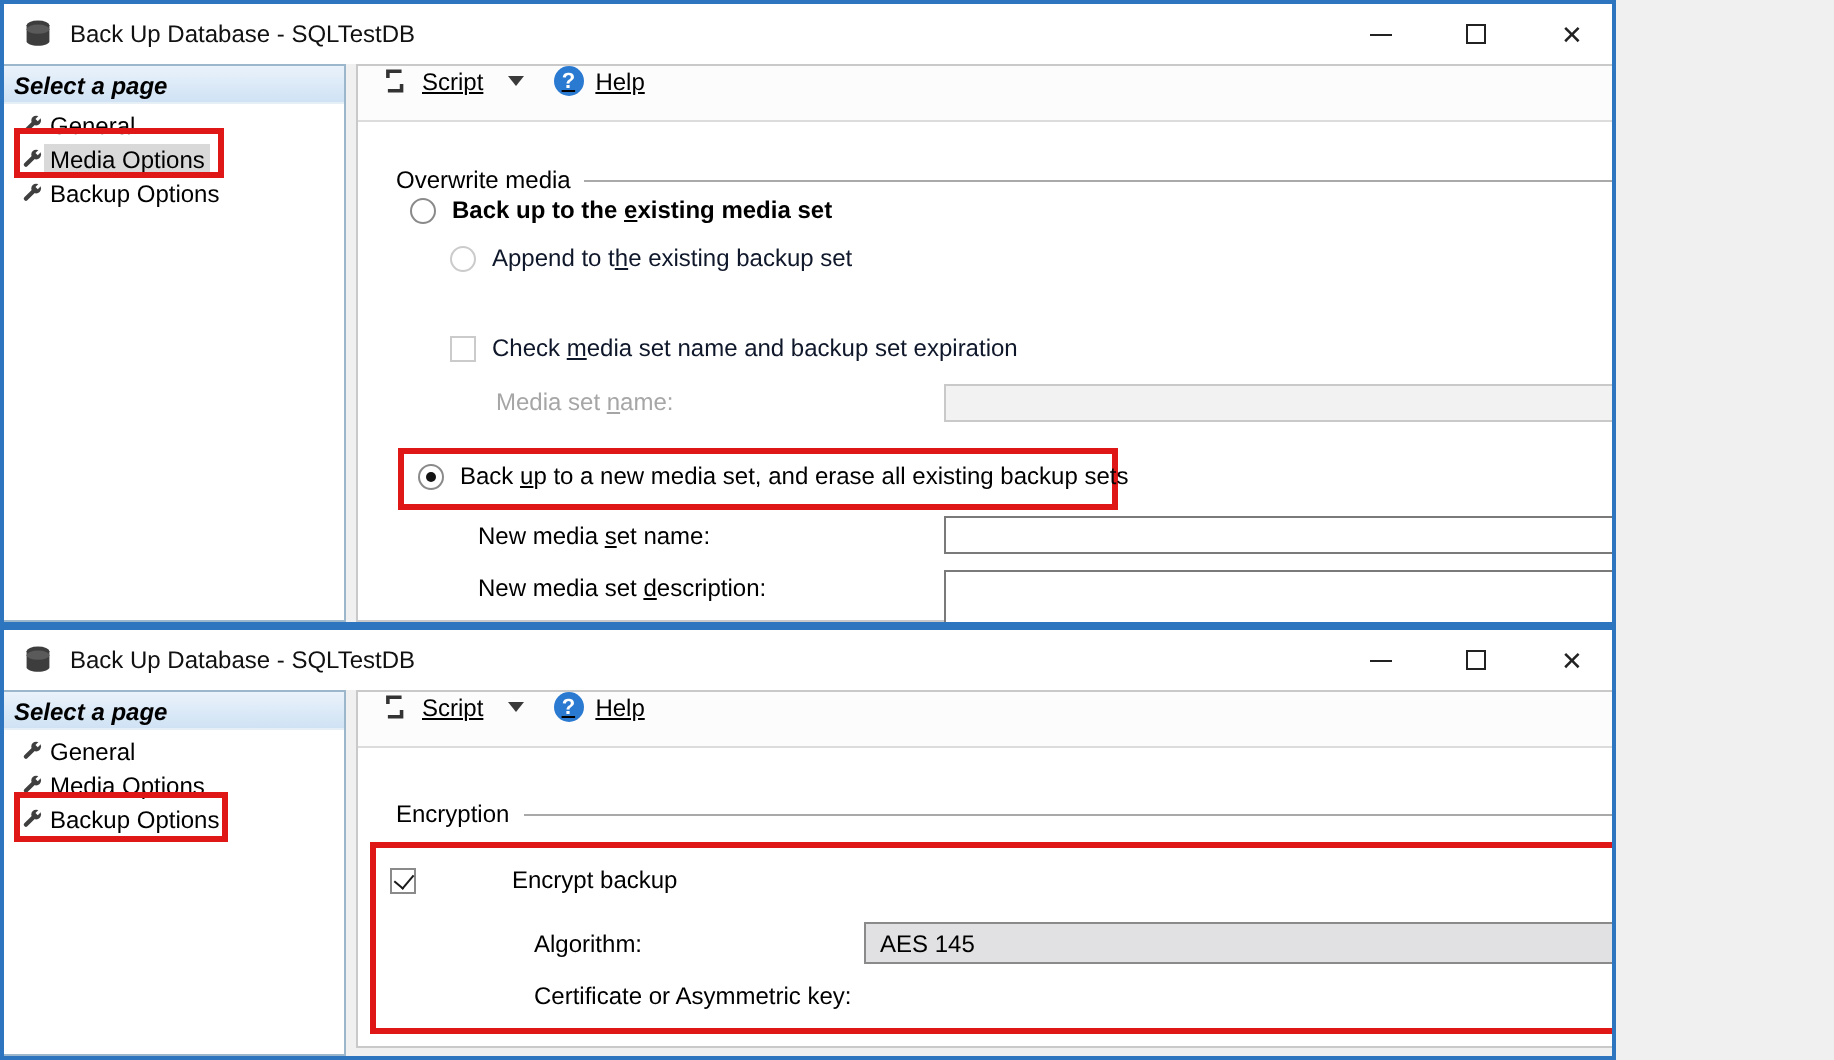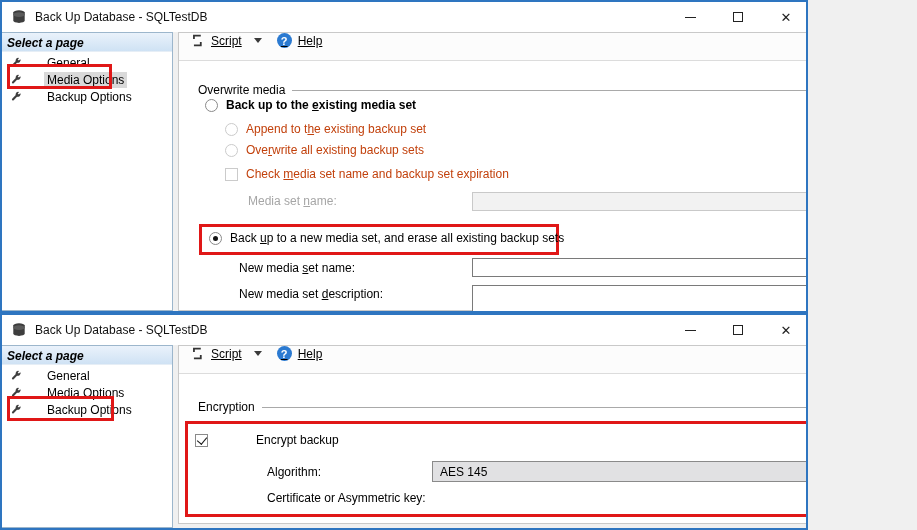--- a/index.html
+++ b/index.html
@@ -17,21 +17,21 @@
   .controls { position:absolute; right:14px; top:0; height:100%; display:flex; align-items:center; gap:36px; }
   .ctl { display:flex; align-items:center; justify-content:center; width:12px; height:14px; cursor:default; }
   .ctl-min-glyph { width:11px; height:0; border-bottom:1.5px solid #222; }
   .ctl-max-glyph { width:10px; height:10px; border:1.4px solid #222; background:#fff; }
   .ctl-close { font-size:13px; color:#222; line-height:1; }
 
   
   .sidebar { position:absolute; left:0; top:30px; bottom:0; width:171px; background:#ffffff; border:1px solid #9cb6cc; border-left:none; }
   .sb-header { height:19px; background:linear-gradient(#eaf2fb,#cfe2f4); font-weight:bold; padding:3px 0 0 5px; border-bottom:1px solid #e6eef6;font-style:italic; }
   .sb-items { padding-top:2px; }
-  .sb-item { height:17px; display:flex; align-items:center; padding-left:7px; gap:22px; cursor:default; }
+  .sb-item { height:17px; display:flex; align-items:center; padding-left:7px; gap:0; cursor:default; }
   .sb-item .wrench { width:13px; height:13px; flex:none; }
   .sb-item .sb-label { padding:1px 3px; }
   .sb-item.selected .sb-label { background:#d9d9d9; }
 
   
   .anno { position:absolute; border:3px solid #e01717; pointer-events:none; }
 
   
   .panel { position:absolute; left:176px; top:30px; width:729px; background:#ffffff; border:1px solid #c9c9c9; }
   .win1 .panel { bottom:0; }
@@ -43,21 +43,21 @@
   .caret { width:0; height:0; border-left:4px solid transparent; border-right:4px solid transparent; border-top:5px solid #3a3a3a; margin-left:12px; }
   .help-circle { width:15px; height:15px; border-radius:50%; background:#2b7ad1; color:#fff; font-weight:bold; font-size:11px; display:flex; align-items:center; justify-content:center; margin-left:15px; }
   .help-label { margin-left:6px; }
 
   .page { position:absolute; left:0; right:0; top:29px; bottom:0; }
 
   .group-header { position:absolute; display:flex; }
   .group-line { flex:1; border-top:1px solid #a9a9a9; margin:7px 0 0 7px; }
 
   .row { position:absolute; display:flex; align-items:center; gap:8px; white-space:nowrap; }
-  .row.disabled { color:#c2410c;align-items:flex-end; }
+  .row.disabled { color:#0f172a;align-items:flex-end; }
 
   .radio { width:13px; height:13px; border:1px solid #8a8a8a; border-radius:50%; background:#fff; position:relative; flex:none; }
   .radio.checked::after { content:""; position:absolute; inset:3px; background:#141414; border-radius:50%; }
   .row.disabled .radio { border-color:#cbcbcb; }
 
   .checkbox { width:13px; height:13px; border:1px solid #8a8a8a; background:#fff; position:relative; flex:none; }
   .checkbox.checked::after { content:""; position:absolute; left:2.5px; top:0.5px; width:5px; height:8px; border-right:1.8px solid #1a1a1a; border-bottom:1.8px solid #1a1a1a; transform:rotate(40deg); }
   .row.disabled .checkbox { border-color:#cbcbcb; }
 
   .lbl { position:absolute; white-space:nowrap; }
@@ -163,24 +163,20 @@
         <div class="row" style="left:26px; top:36px;font-weight:bold;">
           <span class="radio"></span>
           <span>Back up to the <u>e</u>xisting media set</span>
         </div>
 
         <div class="row disabled" style="left:46px; top:60px;">
           <span class="radio"></span>
           <span>Append to t<u>h</u>e existing backup set</span>
         </div>
 
-        <div class="row disabled" style="left:46px; top:81px;">
-          <span class="radio"></span>
-          <span>Ove<u>r</u>write all existing backup sets</span>
-        </div>
 
         <div class="row disabled" style="left:46px; top:105px;">
           <span class="checkbox"></span>
           <span>Check <u>m</u>edia set name and backup set expiration</span>
         </div>
 
         <span class="lbl disabled" style="left:69px; top:132px;">Media set <u>n</u>ame:</span>
         <input class="field disabled" style="left: 293px; top: 130px; width: 421px; height: 19px;" disabled="" value="">
 
         <div class="anno" style="left:20px; top:162px; width:360px; height:31px;"></div>

